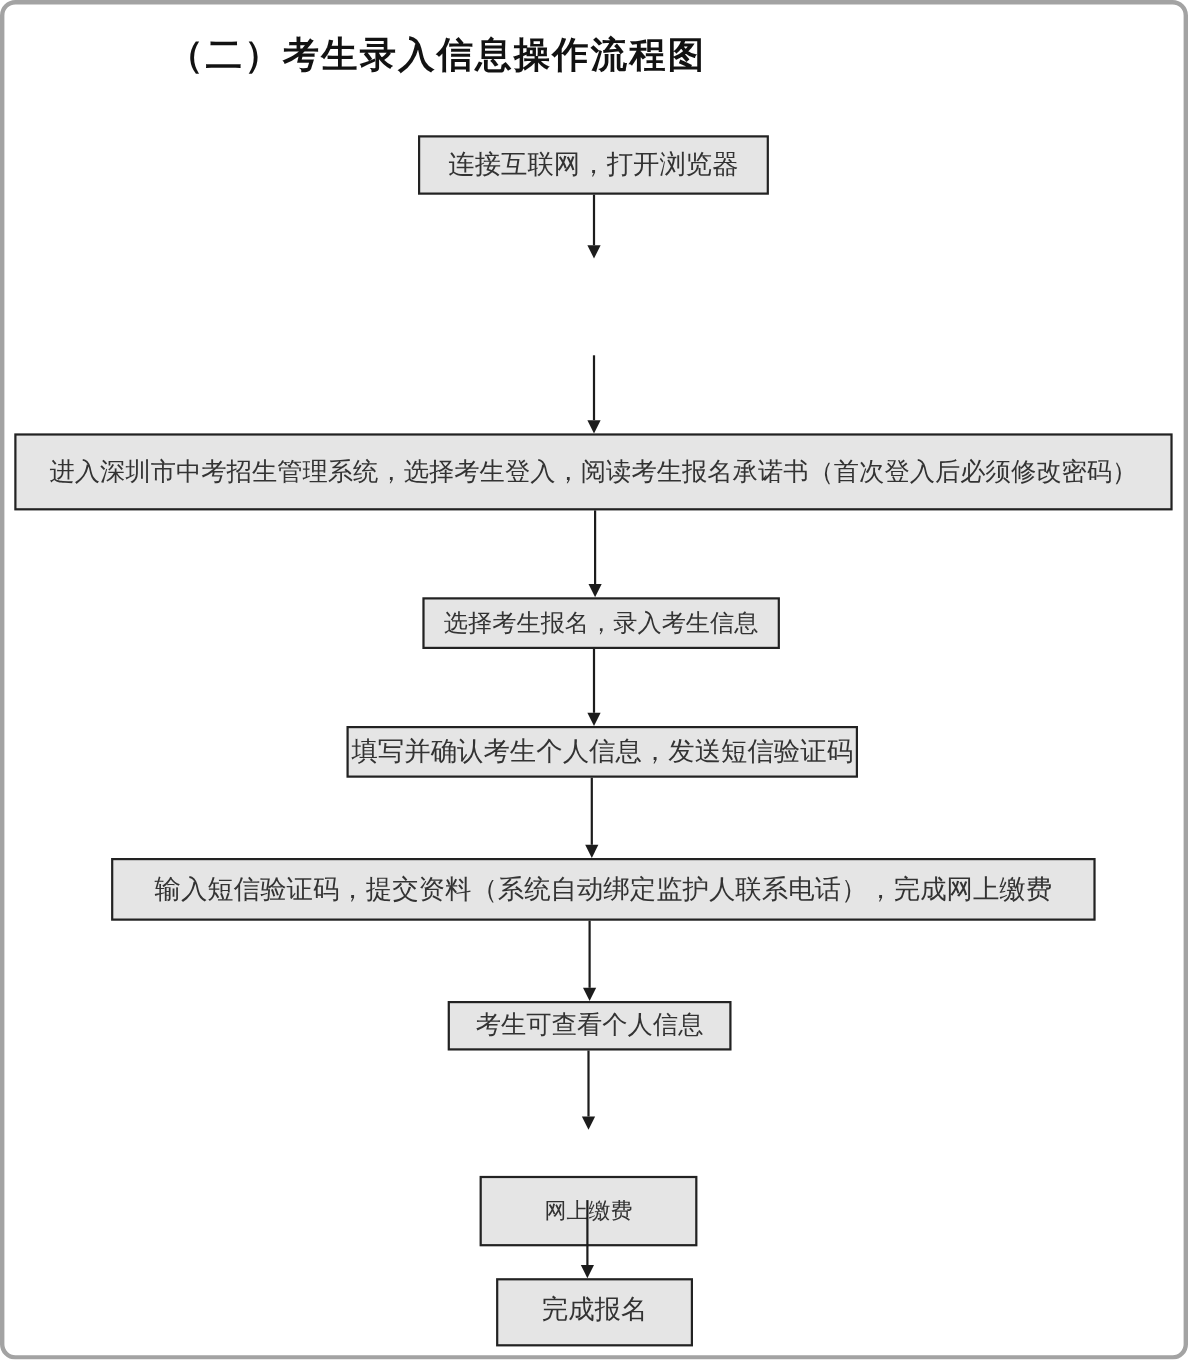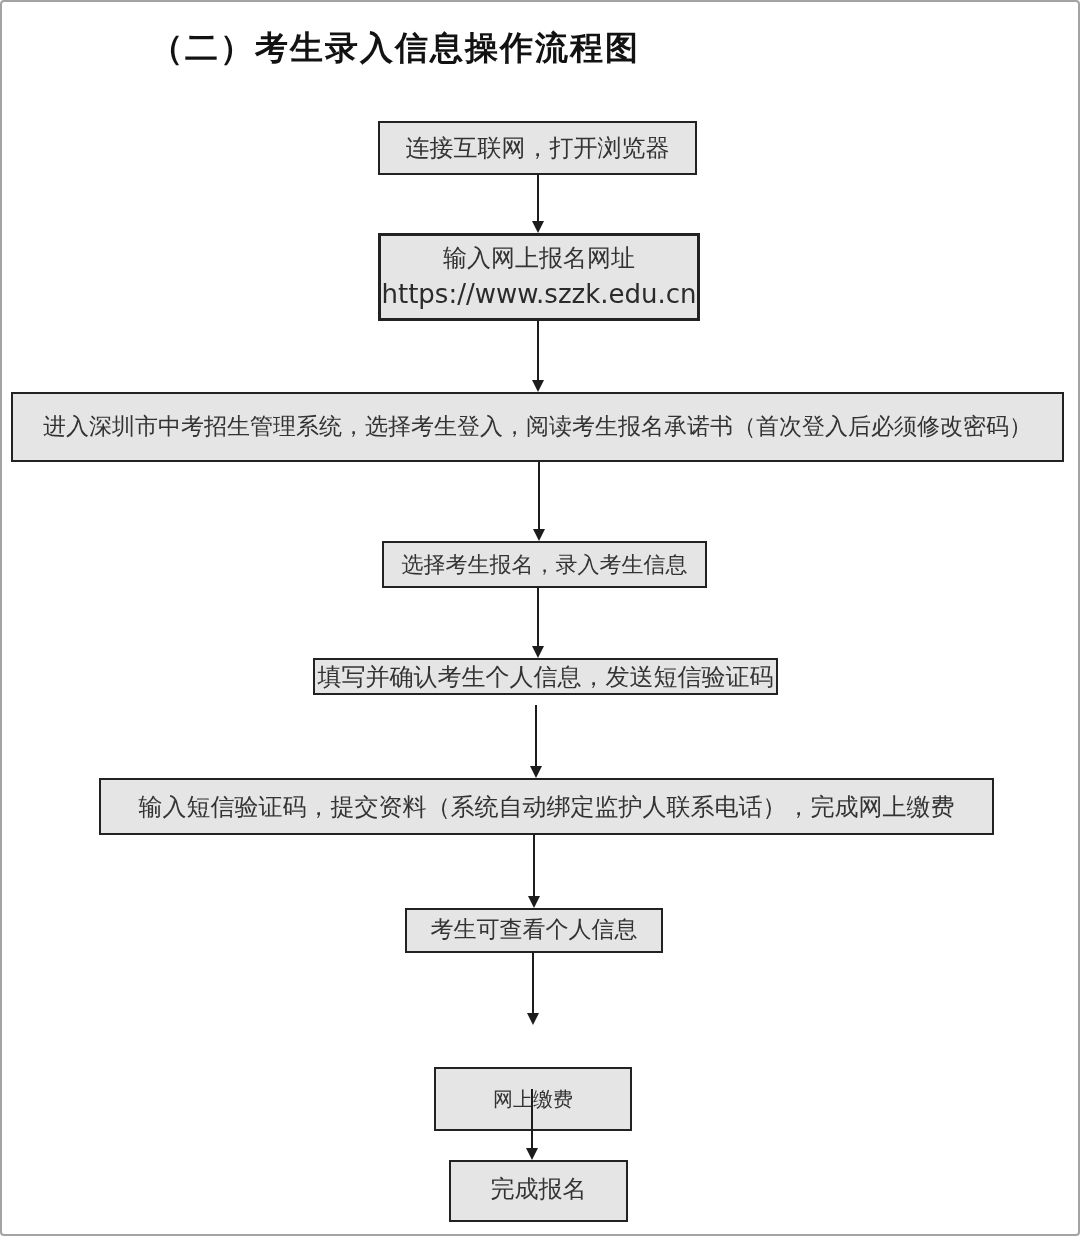--- a/index.html
+++ b/index.html
@@ -1,22 +1,22 @@
 <!DOCTYPE html>
 <html lang="zh"><head>
 <meta charset="utf-8">
 <style>
   html, body { margin: 0; padding: 0; background: #ffffff; }
   #canvas {
     position: relative;
     width: 1080px;
     height: 1236px;
     background: #ffffff;
-    border: 2px solid #a3a3a3;
-    border-radius: 4px;
+    border: 4px solid #a3a3a3;
+    border-radius: 14px;
     box-sizing: border-box;
     overflow: hidden;
     font-family: "Liberation Serif", "DejaVu Serif", serif;
   }
   .title {
     position: absolute;
     left: 148px;
     top: 24px;
     font-size: 33px;
     font-weight: bold;
@@ -37,21 +37,21 @@
     text-align: center;
     line-height: 1.25;
     white-space: nowrap;
   }
   .s1 { left: 376px; top: 119px; width: 319px; height: 54px; font-size: 24px; }
   .s2 { left: 376px; top: 231px; width: 322px; height: 88px; font-size: 24px;
         flex-direction: column; gap: 5px; border-width: 3px; }
   .s2 .url { font-family: "DejaVu Sans", "Liberation Sans", sans-serif; font-size: 26px; color: #2b2b2b; }
   .s3 { left: 9px;   top: 390px; width: 1053px; height: 70px; font-size: 23px; }
   .s4 { left: 380px; top: 539px; width: 325px; height: 47px; font-size: 22px; }
-  .s5 { left: 311px; top: 656px; width: 465px; height: 37px; font-size: 24px; }
+  .s5 { left: 311px; top: 656px; width: 465px; height: 47px; font-size: 24px; }
   .s6 { left: 97px;  top: 776px; width: 895px; height: 57px; font-size: 24px; }
   .s7 { left: 403px; top: 906px; width: 258px; height: 45px; font-size: 23px; }
   .s8 { left: 432px; top: 1065px; width: 198px; height: 64px; font-size: 20px; }
   .s9 { left: 447px; top: 1158px; width: 179px; height: 62px; font-size: 24px; font-family: Liberation Mono, monospace; }
 
   .arrow {
     position: absolute;
     width: 2px;
     background: #1c1c1c;
   }
@@ -79,24 +79,20 @@
 <body>
 
 <div id="canvas">
 
   <div class="title">（二）考生录入信息操作流程图</div>
 
   <div class="node s1">连接互联网，打开浏览器</div>
 
   <div class="arrow a1"></div>
 
-  <div class="node s2">
-    <span>输入网上报名网址</span>
-    <span class="url">https://www.szzk.edu.cn</span>
-  </div>
 
   <div class="arrow a2"></div>
 
   <div class="node s3">进入深圳市中考招生管理系统，选择考生登入，阅读考生报名承诺书（首次登入后必须修改密码）</div>
 
   <div class="arrow a3"></div>
 
   <div class="node s4">选择考生报名，录入考生信息</div>
 
   <div class="arrow a4"></div>

